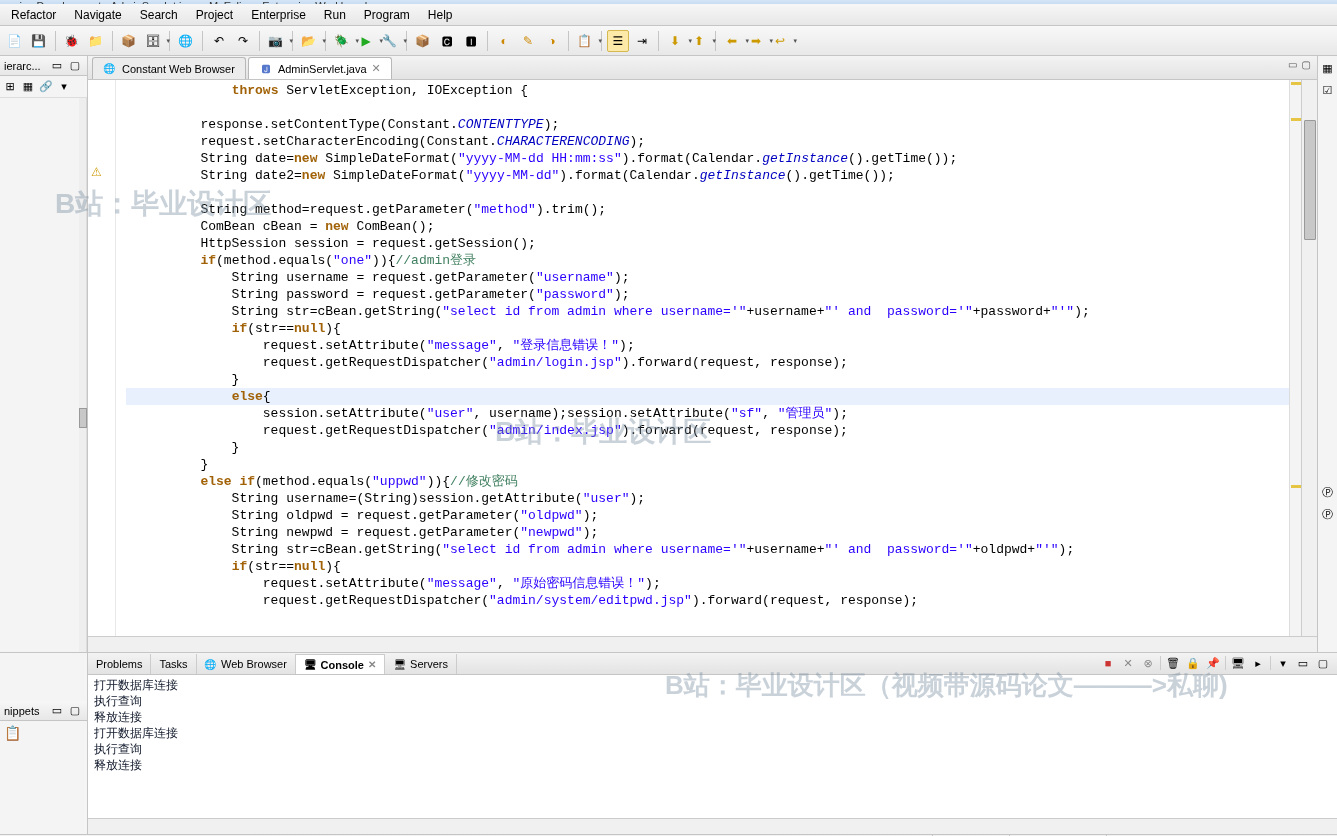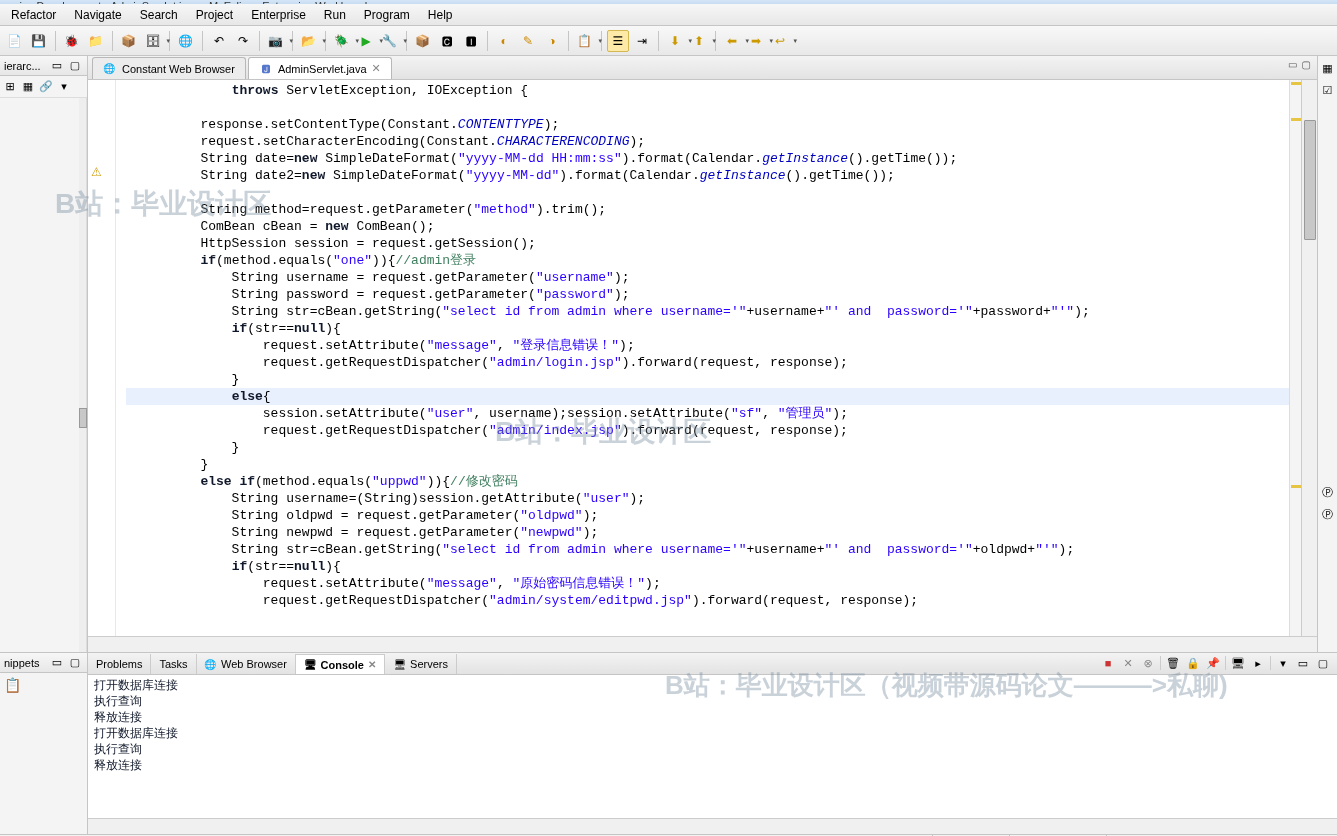--- a/index.html
+++ b/index.html
@@ -31,36 +31,36 @@
 .ed-tab-icn { width:14px; height:14px; display:inline-flex; align-items:center; justify-content:center; font-size:10px;}
 .ed-tab-close { color:#888; font-size:11px; cursor:pointer;}
 .tab-ctrls { position:absolute; right:6px; top:3px; display:flex; gap:4px; font-size:10px; color:#555;}
 
 .code-area { flex: 1; display: flex; background: #fff; overflow:hidden;}
 .gutter { width: 28px; background: #fff; border-right: 1px solid #e8e8e8; position:relative;}
 .gutter-marker { position:absolute; left:3px; width:14px; height:14px; }
 .fold-bar { width: 10px; background:#fff; }
 .code-content { flex: 1; font-family: "Courier New", monospace; font-size: 13px; line-height: 17px; padding: 2px 0 2px 12px; white-space: pre; overflow: hidden; color:#000; position:relative;}
 .hl-line { position:absolute; left:0; right:0; height:17px; background:#e8f0fe; z-index:0;}
-.kw { color: #0f172a; font-weight: bold; }
+.kw { color: #a16207; font-weight: bold; }
 .str { color: #2a00ff; }
 .cmt { color: #3f7f5f; }
 .fld { color: #0000c0; font-style: italic; }
 .right-strip { width:12px; background:#f4f4f4; border-left:1px solid #ddd; position:relative;}
 .rs-mark { position:absolute; left:1px; width:10px; height:3px; }
 .vscroll { width:16px; background:#f0f0f0; border-left:1px solid #ccc; position:relative;}
 .vscroll-thumb{position:absolute; left:2px; width:12px; background:#c8c8c8; border:1px solid #999; border-radius:1px;}
 .hscroll { height:16px; background:#f0f0f0; border-top:1px solid #ccc; display:flex;}
 
 .right-sidebar { width:20px; background:#f4f4f4; border-left:1px solid #c5c5c5; display:flex; flex-direction:column; align-items:center; padding-top:4px; gap:6px;}
 .rsb-icn { width:16px; height:16px; font-size:11px; cursor:pointer; display:flex; align-items:center; justify-content:center;}
 
 .bottom-area { display:flex; height:182px; border-top:1px solid #c5c5c5;}
 .snippets-panel { width:88px; background:#f4f4f4; border-right:1px solid #c5c5c5; display:flex; flex-direction:column;}
-.snip-hdr { height:20px; background:linear-gradient(#f7f7f7,#e7e7e7); display:flex; align-items:center; padding:0 4px; font-size:11px; justify-content:space-between; border-bottom:1px solid #c5c5c5;}
+.snip-hdr { height:20px; background:linear-gradient(#f7f7f7,#e7e7e7); display:flex; align-items:center; padding:0 4px; font-size:11px; justify-content:space-between; border-bottom:1px solid #c5c5c5;margin-top:48px;}
 .snip-body { flex:1; padding:4px;}
 
 .console-panel { flex:1; background:#fff; display:flex; flex-direction:column;}
 .console-tabs { height:22px; background:linear-gradient(#f3f3f3,#e3e3e3); display:flex; align-items:flex-end; border-bottom:1px solid #c5c5c5; position:relative;}
 .con-tab { height:20px; padding:0 8px; display:flex; align-items:center; font-size:11px; border-right:1px solid #ccc; cursor:pointer; gap:4px;}
 .con-tab.active { background:#fff; font-weight:bold; border-top:1px solid #ccc;}
 .con-toolbar { position:absolute; right:6px; top:2px; display:flex; gap:4px; align-items:center;}
 .con-tb-btn { width:16px; height:16px; display:flex; align-items:center; justify-content:center; cursor:pointer; font-size:11px;}
 .console-hdr { font-size:11px; color:#555; padding:2px 6px; font-family:"Courier New",monospace;}
 .console-body { flex:1; padding:2px 6px; font-family:"Segoe UI",sans-serif; font-size:12px; color:#0f172a; line-height:16px;}

